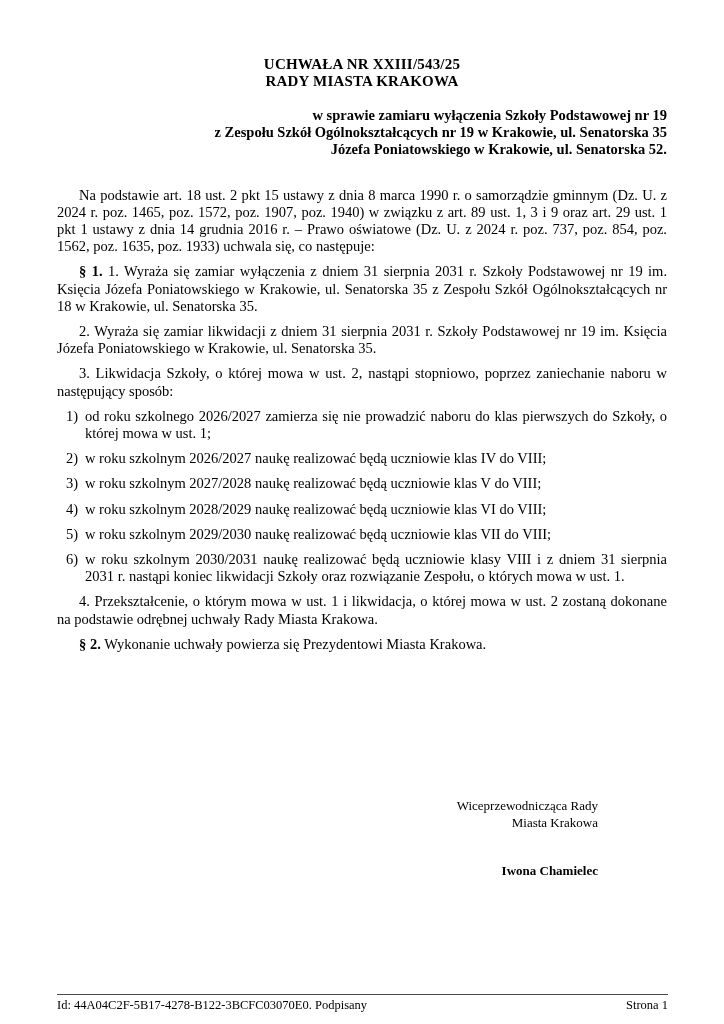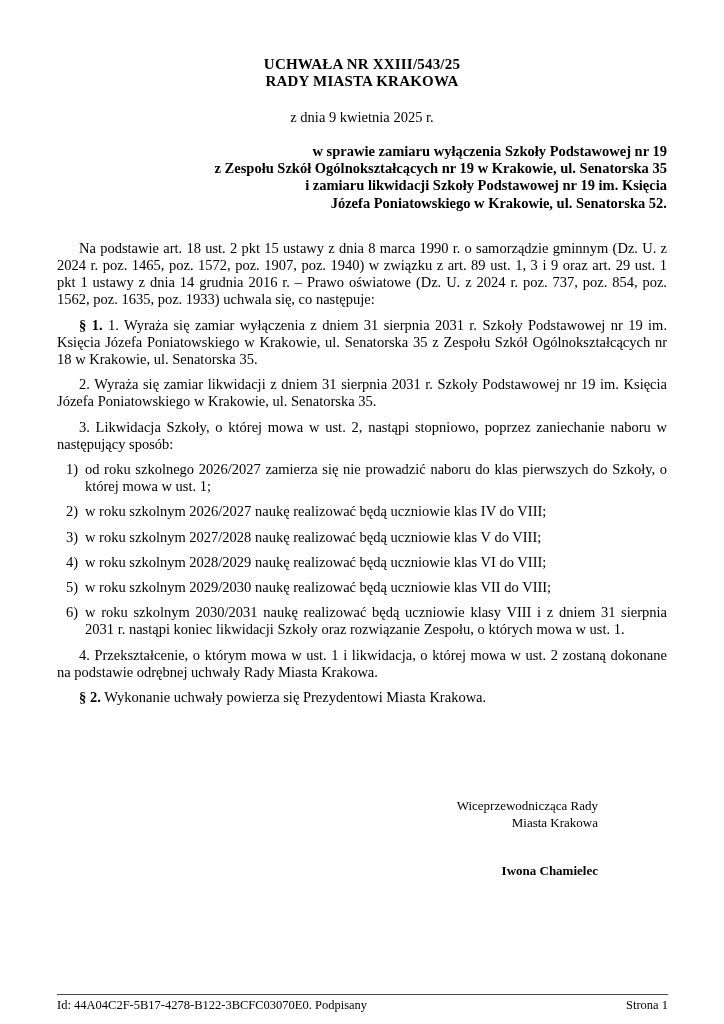--- a/index.html
+++ b/index.html
@@ -78,26 +78,24 @@
   }
 </style>
 </head>
 <body>
 
 <div class="page">
 
   <div class="doc-number">UCHWAŁA NR XXIII/543/25</div>
   <div class="doc-issuer">RADY MIASTA KRAKOWA</div>
 
-  <div class="date-line">z dnia 9 kwietnia 2025 r.</div>
 
   <div class="subject-block">
     <div>w sprawie zamiaru wyłączenia Szkoły Podstawowej nr 19</div>
     <div>z Zespołu Szkół Ogólnokształcących nr 19 w Krakowie, ul. Senatorska 35</div>
-    <div>i zamiaru likwidacji Szkoły Podstawowej nr 19 im. Księcia</div>
     <div>Józefa Poniatowskiego w Krakowie, ul. Senatorska 52.</div>
   </div>
 
   <div class="body-text">
 
     <div class="para first">Na podstawie art. 18 ust. 2 pkt 15 ustawy z dnia 8 marca 1990 r. o samorządzie gminnym (Dz. U. z 2024 r. poz. 1465, poz. 1572, poz. 1907, poz. 1940) w związku z art. 89 ust. 1, 3 i 9 oraz art. 29 ust. 1 pkt 1 ustawy z dnia 14 grudnia 2016 r. – Prawo oświatowe (Dz. U. z 2024 r. poz. 737, poz. 854, poz. 1562, poz. 1635, poz. 1933) uchwala się, co następuje:</div>
 
     <div class="para"><span class="bold">§ 1.</span> <span>1. Wyraża się zamiar wyłączenia z dniem 31 sierpnia 2031 r. Szkoły Podstawowej nr 19 im. Księcia Józefa Poniatowskiego w Krakowie, ul. Senatorska 35 z Zespołu Szkół Ogólnokształcących nr 18 w Krakowie, ul. Senatorska 35.</span></div>
 
     <div class="para">2. Wyraża się zamiar likwidacji z dniem 31 sierpnia 2031 r. Szkoły Podstawowej nr 19 im. Księcia Józefa Poniatowskiego w Krakowie, ul. Senatorska 35.</div>

